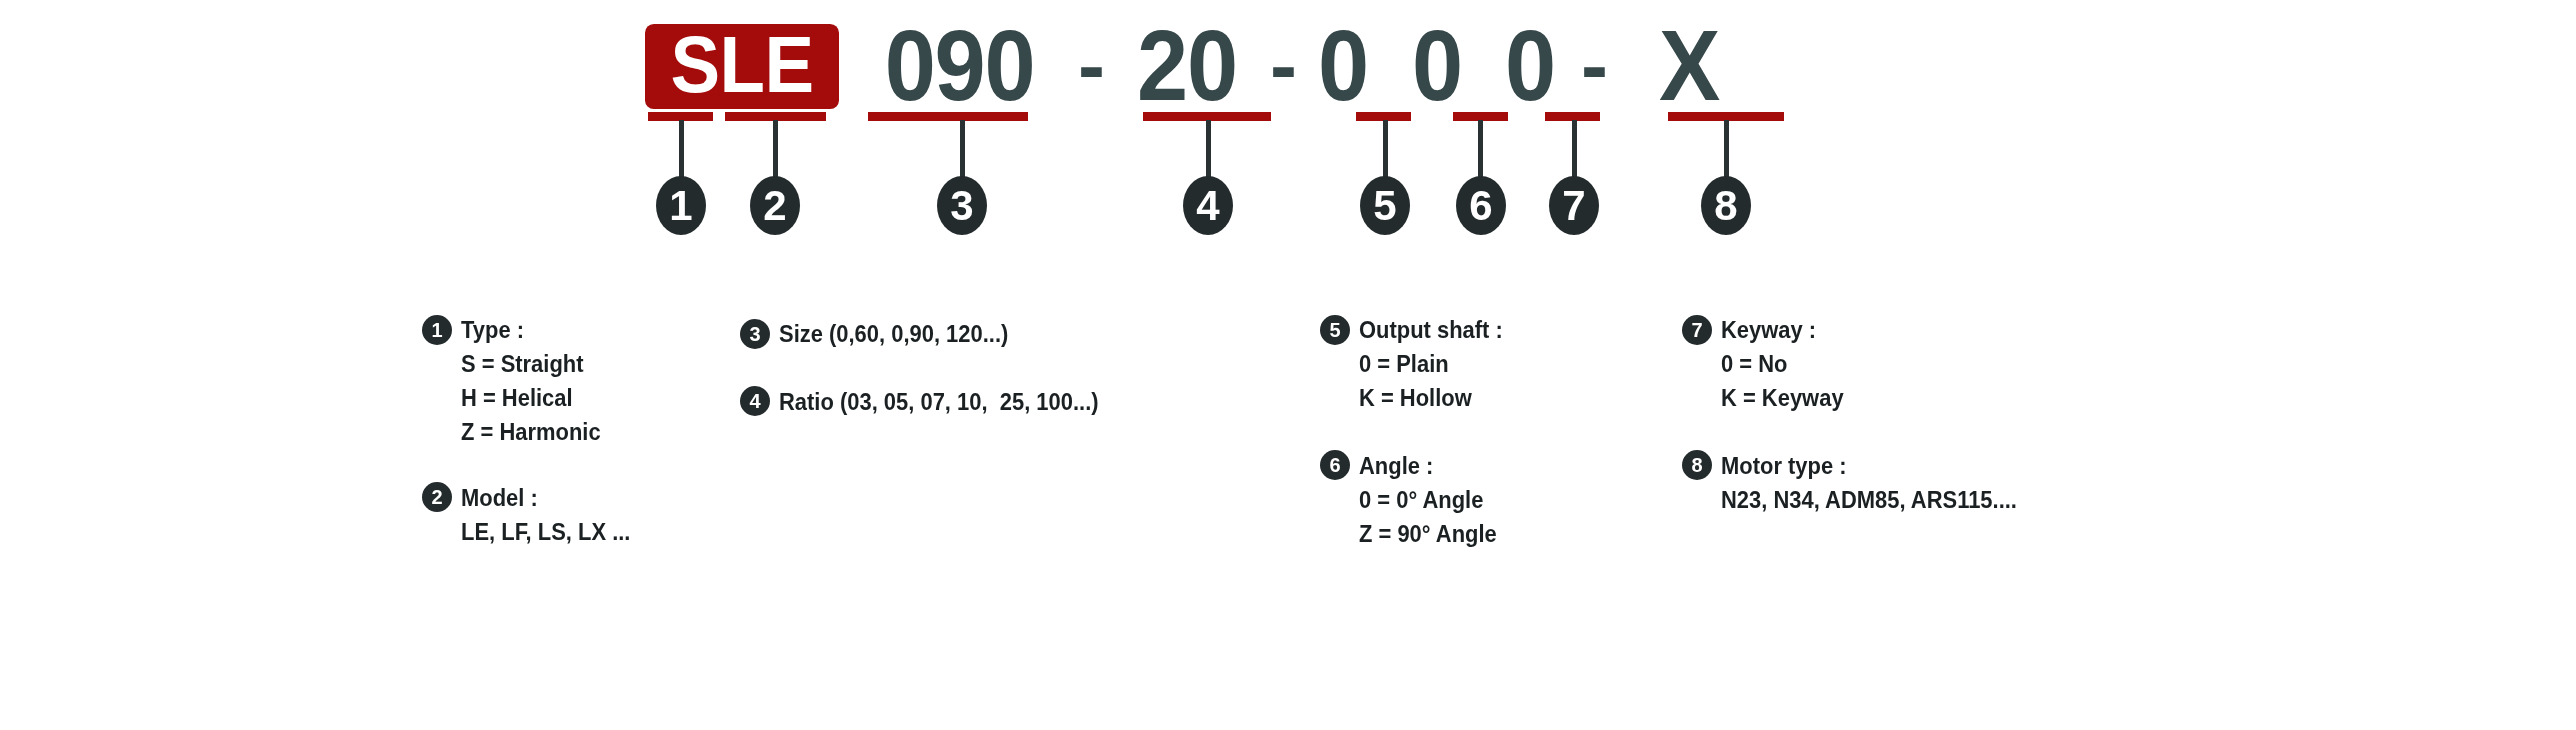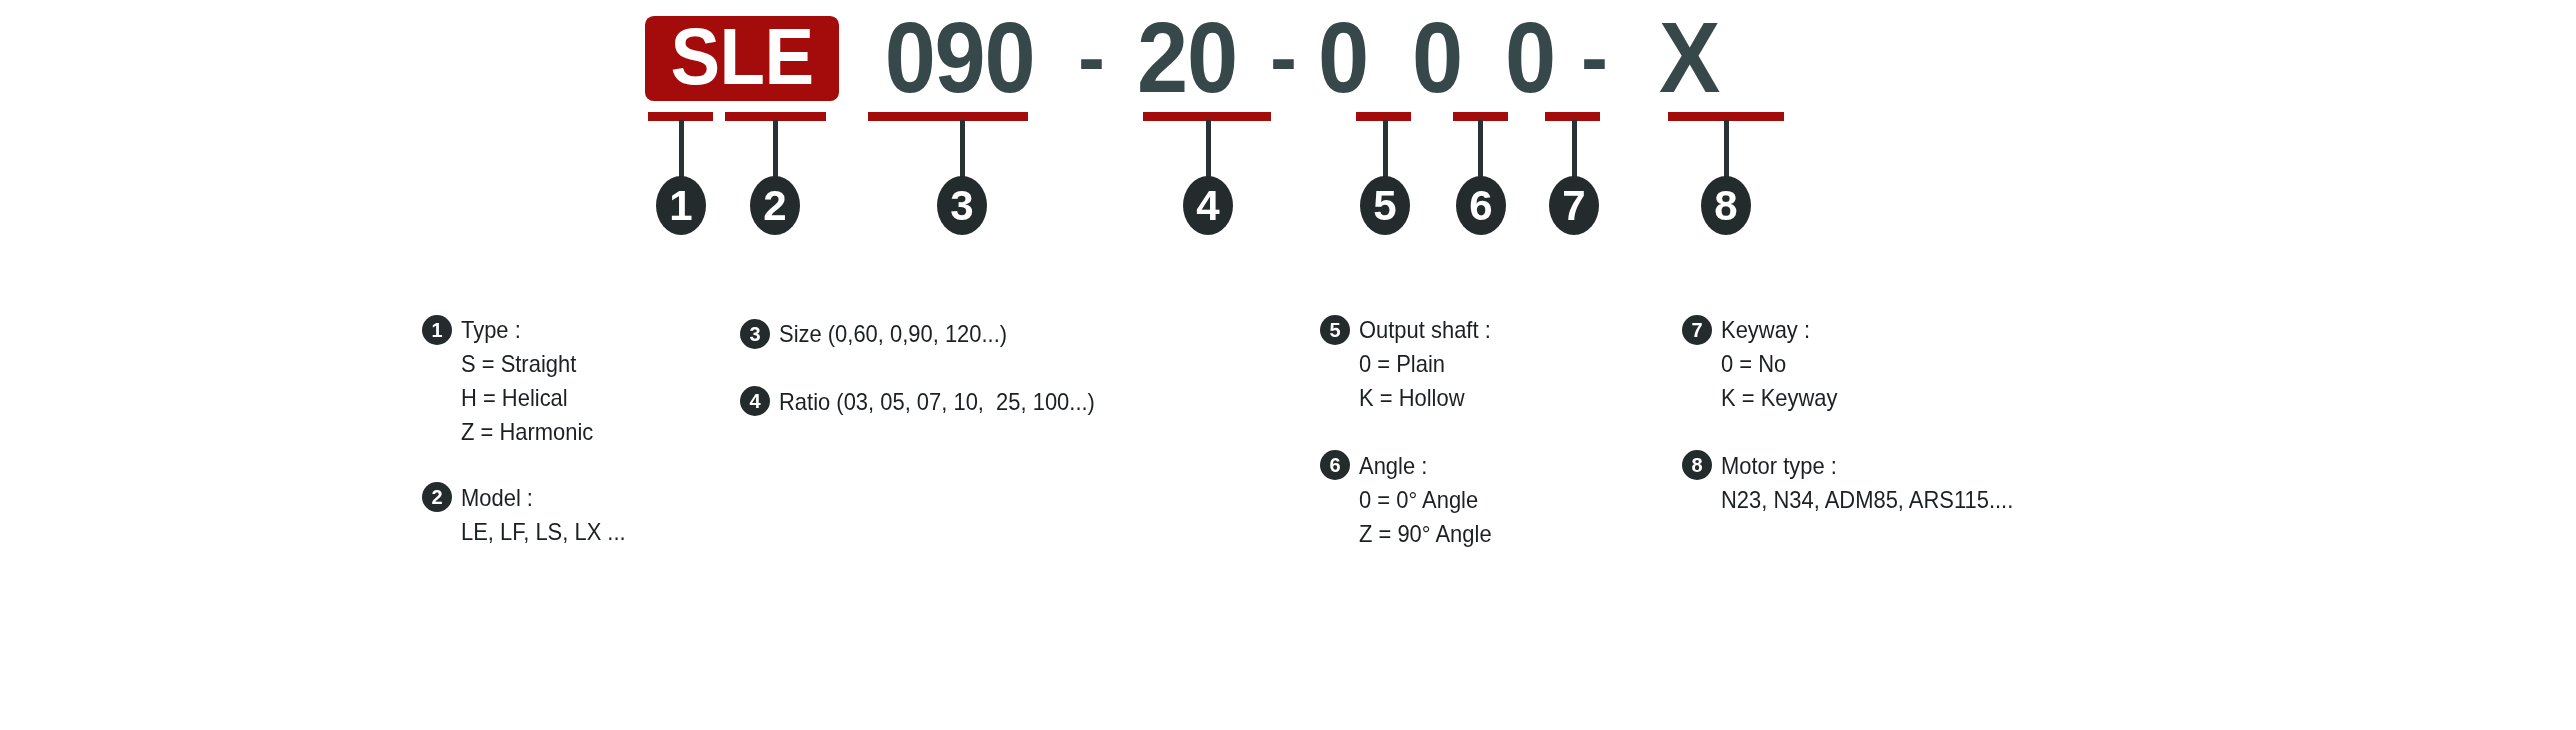--- a/index.html
+++ b/index.html
@@ -12,21 +12,21 @@
     height: 730px;
     position: relative;
     overflow: hidden;
     font-family: "Liberation Sans", "DejaVu Sans", sans-serif;
     -webkit-font-smoothing: antialiased;
   }
 
   
   #code-row {
     position: absolute;
-    left: 0; top: 0;
+    left: 0; top: 8px;
     width: 2124px;
     height: 135px;
   }
 
   .code-token {
     position: absolute;
     top: 6.8px;
     height: 101px;
     line-height: 101px;
     font-family: "Liberation Sans", "DejaVu Sans", sans-serif;
@@ -133,20 +133,21 @@
     font-family: "Liberation Sans", "DejaVu Sans", sans-serif;
     font-weight: bold;
     font-size: 20px;
     line-height: 30px;
     text-align: center;
   }
   .legend-lines {
     position: absolute;
     left: 39px;
     top: -1.4px;
+    font-weight: bold;
   }
   .legend-line {
     font-family: "Liberation Sans", "DejaVu Sans", sans-serif;
     font-size: 23.6px;
     line-height: 34px;
     color: #1b2022;
     white-space: pre;
     transform: scaleX(0.93);
     transform-origin: left center;
   }

